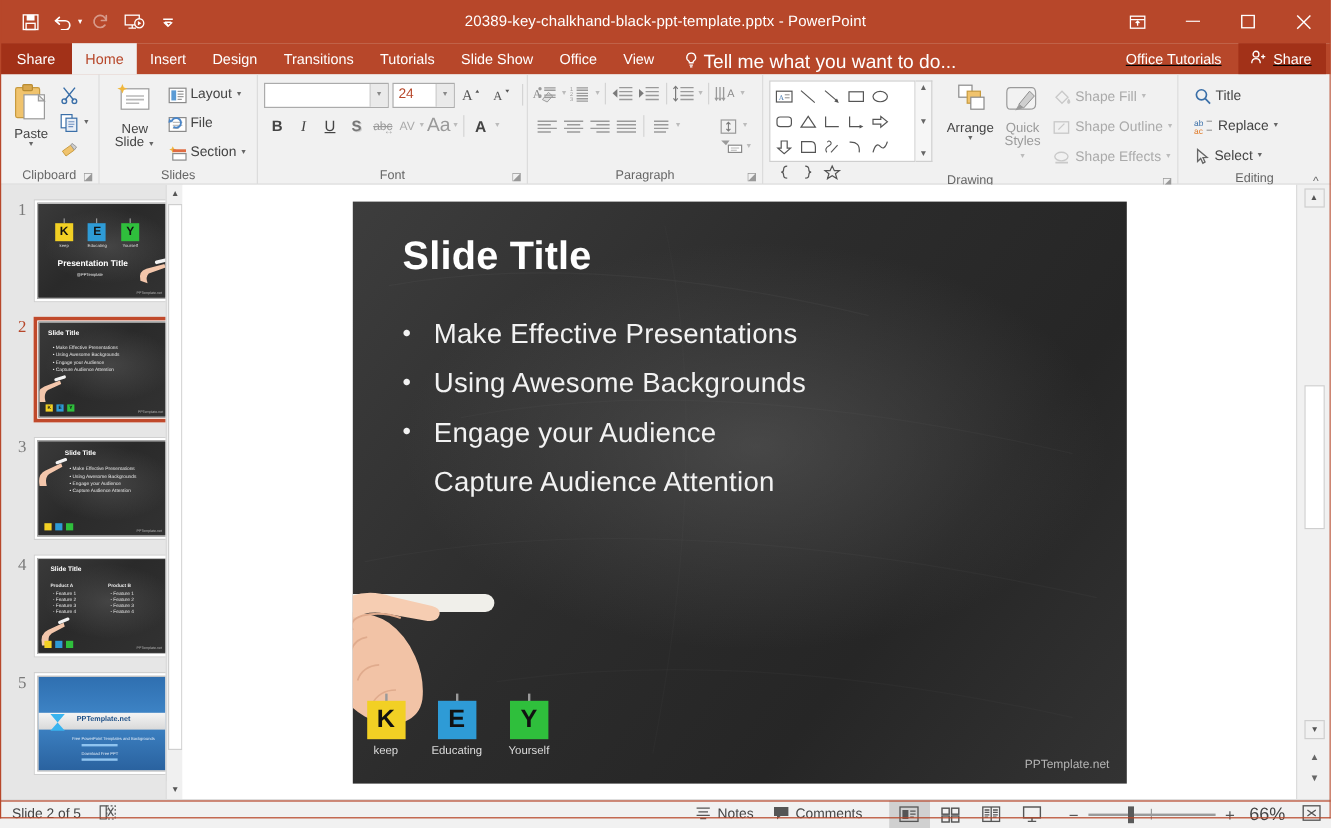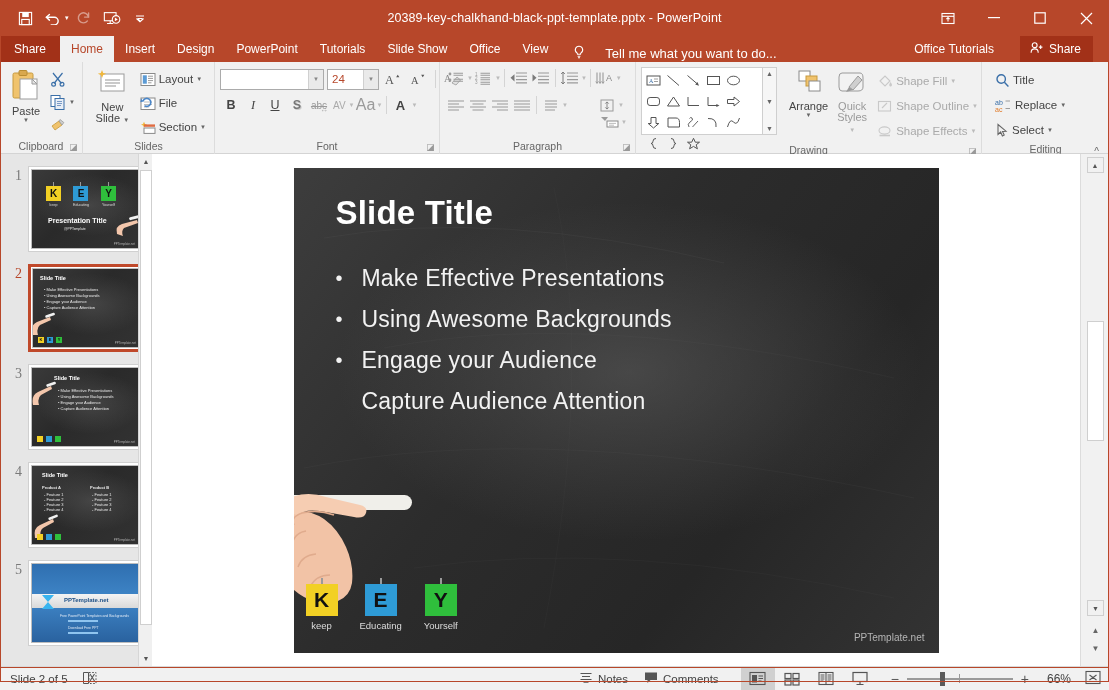--- a/index.html
+++ b/index.html
@@ -38,27 +38,27 @@
     position: absolute; top: 36px; left: 0; width: 1109px; height: 26px;
     background: #b7472a; display: flex; align-items: flex-end;
   }
   .tab {
     height: 26px; padding: 0 11px; display: flex; align-items: center;
     color: #fff; font-size: 12px; white-space: nowrap;
   }
   .tab.file { background: #a23118; padding: 0 14px; }
   .tab.active { background: #f1f1f1; color: #b7472a; }
   .tellme {
-    display: flex; align-items: center; gap: 20px; color: #fff;
-    font-size: 13px; padding-left: 14px; font-style: italic;
+    display: flex; align-items: center; gap: 4px; color: #fff;
+    font-size: 16px; padding-left: 14px; font-style: italic;
   }
   .tellme .lbl { font-style: normal; }
   .tb-right {
-    position: absolute; right: 16px; bottom: 0; height: 26px;
-    display: flex; align-items: center; gap: 16px;
+    position: absolute; right: 4px; bottom: 0; height: 26px;
+    display: flex; align-items: center; gap: 4px; text-decoration: underline;
   }
   .office-tut { color: #fff; font-size: 12px; padding: 0 10px; }
   .share-btn {
     display: flex; align-items: center; gap: 5px; color: #fff; font-size: 12px;
     background: #a23118; height: 26px; padding: 0 12px 0 10px;
   }
 
   
   .ribbon {
     position: absolute; top: 62px; left: 0; width: 1109px; height: 92px;
@@ -248,21 +248,21 @@
   .view-btns { display: flex; align-items: center; margin-left: 14px; }
   .view-btn {
     width: 34px; height: 23px; display: flex; align-items: center; justify-content: center;
   }
   .view-btn.active { background: #d0d0d0; }
   .zoom-ctl { display: flex; align-items: center; gap: 8px; margin-left: 14px; }
   .zoom-track { position: relative; width: 106px; height: 14px; }
   .zoom-line { position: absolute; top: 6px; left: 0; width: 106px; height: 2px; background: #9a9a9a; }
   .zoom-mid { position: absolute; top: 2px; left: 52px; width: 1px; height: 9px; background: #9a9a9a; }
   .zoom-handle { position: absolute; top: 0; left: 33px; width: 5px; height: 14px; background: #5a5a5a; }
-  .zoom-pct { font-size: 12px; color: #444; width: 34px; text-align: right; }
+  .zoom-pct { font-size: 15px; color: #444; width: 34px; text-align: right; }
   .accent-top { position: absolute; left: 0; top: 0; width: 1109px; height: 1px; background: #b7472a; }
   .app-border {
     position: absolute; inset: 0; border: 1px solid #b7472a; pointer-events: none;
     border-top: none;
   }
 </style>
 </head>
 <body>
 
 <div id="app">
@@ -329,21 +329,21 @@
           </svg>
       </div>
     </div>
   </div>
 
   <div class="tabbar">
     <div class="tab file">Share</div>
     <div class="tab active">Home</div>
     <div class="tab">Insert</div>
     <div class="tab">Design</div>
-    <div class="tab">PowerPoint</div>
+    <div class="tab">Transitions</div>
     <div class="tab">Tutorials</div>
     <div class="tab">Slide Show</div>
     <div class="tab">Office</div>
     <div class="tab">View</div>
     <div class="tellme">
       <span>
         <svg width="12" height="14" viewBox="0 0 12 14" fill="none" stroke="#fff" stroke-width="1.1">
           <path d="M6 1.2 a3.6 3.6 0 0 0 -2.2 6.5 c.5.5.7 1 .7 1.6 h3 c0-.6.2-1.1.7-1.6A3.6 3.6 0 0 0 6 1.2z"></path>
           <path d="M4.6 11.2 H7.4 M5 12.8 H7"></path>
         </svg>

